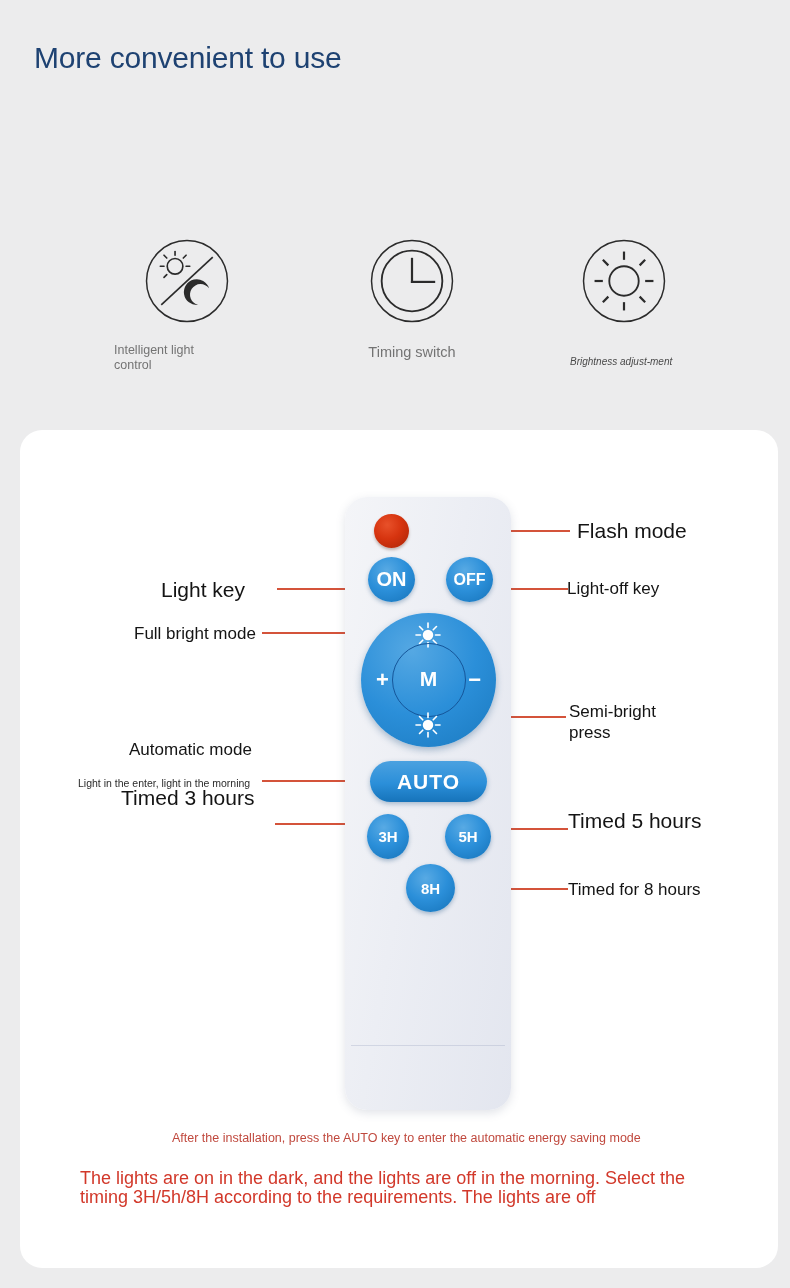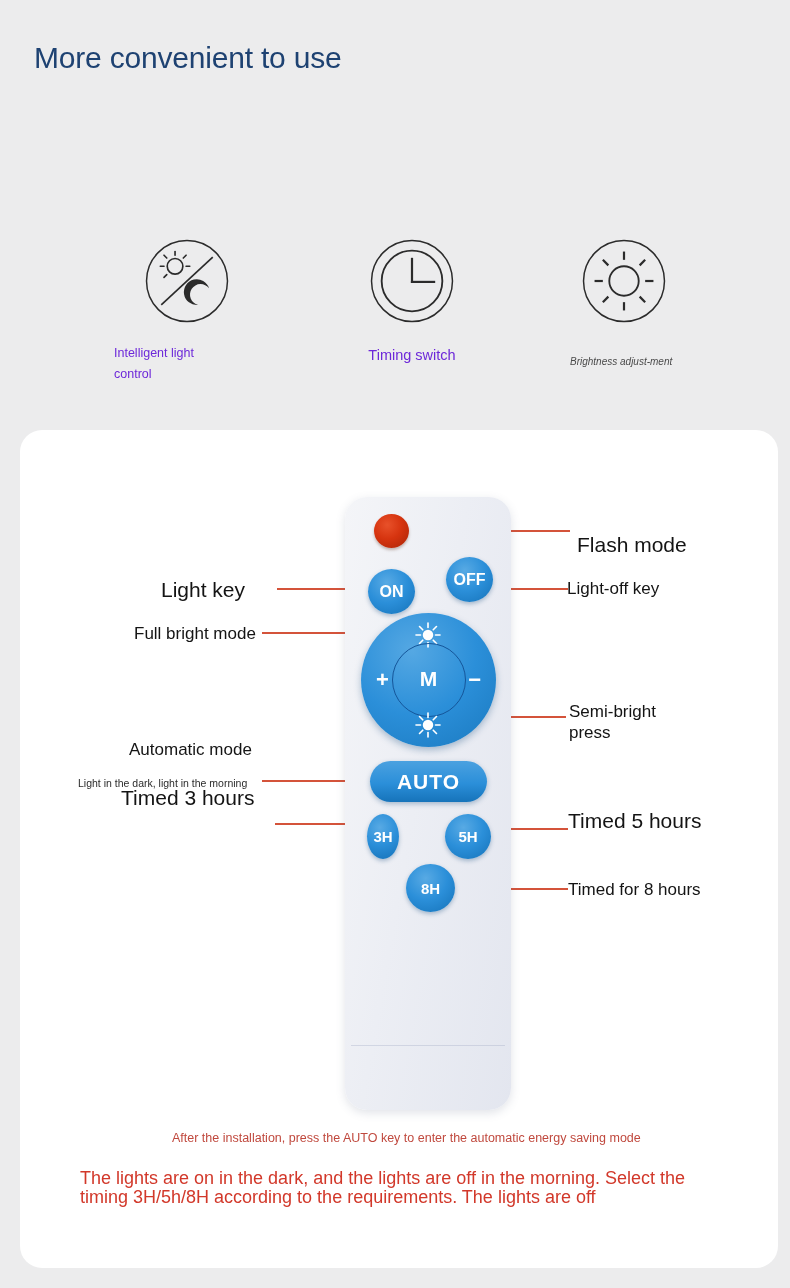--- a/index.html
+++ b/index.html
@@ -26,21 +26,21 @@
   .features {
     position: absolute; left: 0; top: 235px; width: 790px;
     display: flex;
   }
   .feature { position: relative; text-align: center; }
   .feature-icon {
     width: 92px; height: 92px; margin: 0 auto;
     display: block;
   }
   .feature-label {
-    font-size: 12.5px; line-height: 21px; color: #6d28d9;
+    font-size: 12.5px; line-height: 15px; color: #737373;
     margin-top: 16px;
   }
   .f1 { width: 250px; margin-left: 62px; }
   .f1 .feature-label { width: 110px; margin-left: 52px; text-align: left; }
   .f2 { width: 200px; margin-left: 0px; }
   .f2 .feature-label { font-size: 14.5px; margin-top: 18px; }
   .f3 { width: 200px; margin-left: 12px; }
   .f3 .feature-label {
     font-size: 10px; width: 108px; margin-left: 46px;
     text-align: left; line-height: 14px; color: #4a4a4a; margin-top: 28px; font-style: italic;
@@ -76,21 +76,21 @@
   }
 
   .round-btn {
     border-radius: 50%;
     background: radial-gradient(circle at 40% 30%, #58aae4 0%, #2b8fd9 48%, #1572b8 100%);
     box-shadow: 0 2px 4px rgba(30,80,130,0.35);
     color: #ffffff; font-weight: bold;
     display: flex; align-items: center; justify-content: center;
     font-family: "Liberation Sans", sans-serif;
   }
-  .on-btn  { left: 23px;  top: 72px; width: 47px; height: 45px; font-size: 16px; }
+  .on-btn  { left: 23px;  top: 60px; width: 47px; height: 45px; font-size: 20px; }
   .off-btn { left: 101px; top: 60px; width: 47px; height: 45px; font-size: 16px; }
 
   .dial {
     left: 16px; top: 116px; width: 135px; height: 134px;
     border-radius: 50%;
     background: radial-gradient(circle at 38% 28%, #55a8e3 0%, #2b8fd9 50%, #1a79bf 100%);
     box-shadow: 0 3px 7px rgba(30,80,130,0.35);
   }
   .dial .ring {
     position: absolute; left: 50%; top: 50%;
@@ -110,21 +110,21 @@
   .dial .minus { right: 15px; }
 
   .auto-btn {
     left: 25px; top: 264px; width: 117px; height: 41px;
     border-radius: 21px;
     background: linear-gradient(180deg, #4ba1e0 0%, #2b8fd9 55%, #1673ba 100%);
     box-shadow: 0 2px 5px rgba(30,80,130,0.35);
     color: #fff; font-size: 21px; font-weight: bold; letter-spacing: 1px;
     display: flex; align-items: center; justify-content: center;
   }
-  .h3-btn { left: 22px;  top: 317px; width: 32px; height: 45px; font-size: 15px; }
+  .h3-btn { left: 22px;  top: 317px; width: 42px; height: 45px; font-size: 15px; }
   .h5-btn { left: 100px; top: 317px; width: 46px; height: 45px; font-size: 15px; }
   .h8-btn { left: 61px;  top: 367px; width: 49px; height: 48px; font-size: 15px; }
 
   
   .sun-glyph { position: absolute; width: 30px; height: 30px; }
   .sun-top { left: 52px; top: 7px; }
   .sun-bot { left: 52px; top: 97px; }
 
   
   .lead {
@@ -272,33 +272,33 @@
     </svg>
   </div>
 
   <div class="btn auto-btn">AUTO</div>
 
   <div class="btn round-btn h3-btn">3H</div>
   <div class="btn round-btn h5-btn">5H</div>
   <div class="btn round-btn h8-btn">8H</div>
 </div>
 
-<div class="lbl lbl-lg" style="left:577px; top:532px;text-align:right;">Flash mode</div>
+<div class="lbl lbl-lg" style="left:577px; top:518px;text-align:right;">Flash mode</div>
 
 <div class="lbl lbl-lg" style="left:161px; top:577px;">Light key</div>
 
 <div class="lbl lbl-md" style="left:567px; top:578px;">Light-off key</div>
 
 <div class="lbl lbl-md" style="left:134px; top:623px;">Full bright mode</div>
 
 <div class="lbl lbl-md" style="left:569px; top:701px; width:112px;">Semi-bright press</div>
 
 <div class="lbl lbl-md" style="left:129px; top:739px;">Automatic mode</div>
 
-<div class="lbl lbl-xs" style="left:78px; top:777px;">Light in the dark, light in the morning</div>
+<div class="lbl lbl-xs" style="left:78px; top:777px;">Light in the enter, light in the morning</div>
 
 <div class="lbl lbl-lg" style="left:113px; top:785px;margin-left:8px;">Timed 3 hours</div>
 
 <div class="lbl lbl-lg" style="left:568px; top:808px;">Timed 5 hours</div>
 
 <div class="lbl lbl-md" style="left:568px; top:879px;">Timed for 8 hours</div>
 
 <div class="cap1">After the installation, press the AUTO key to enter the automatic energy saving mode</div>
 <div class="cap2">The lights are on in the dark, and the lights are off in the morning. Select the timing 3H/5h/8H according to the requirements. The lights are off</div>
 

